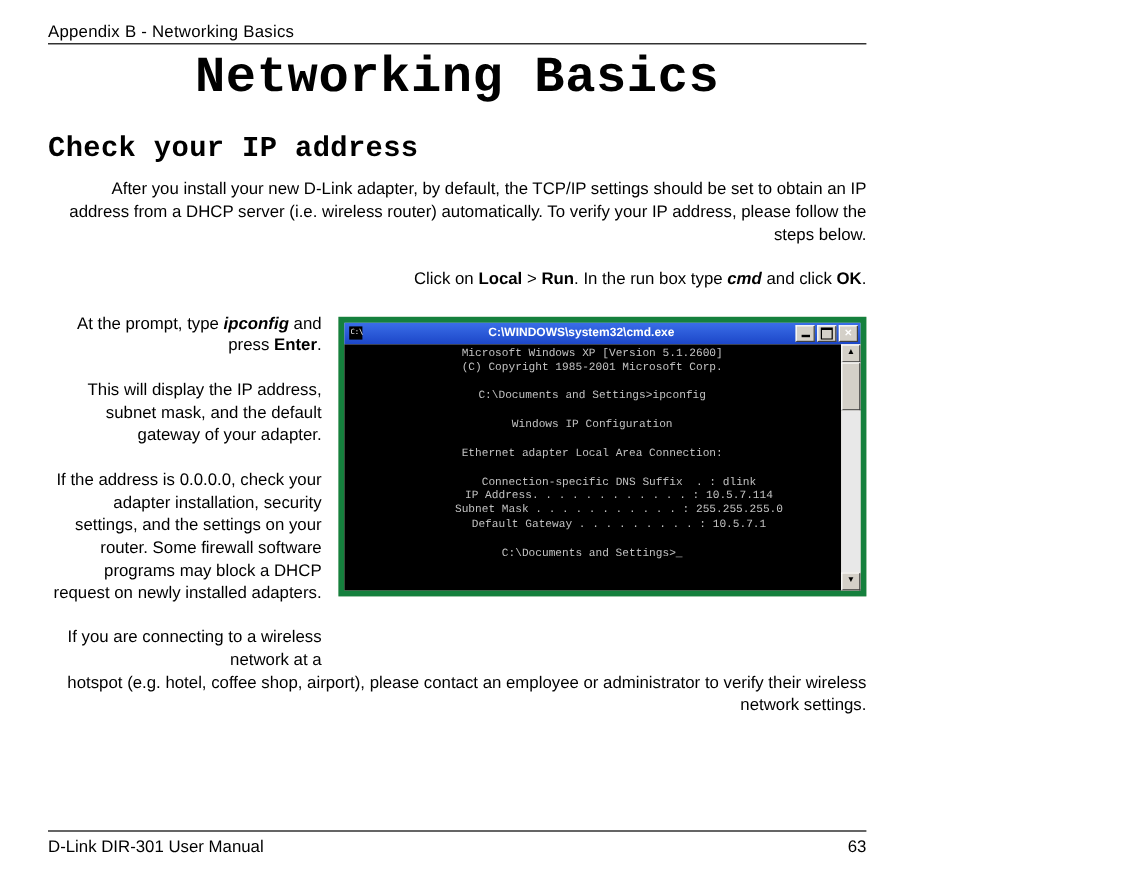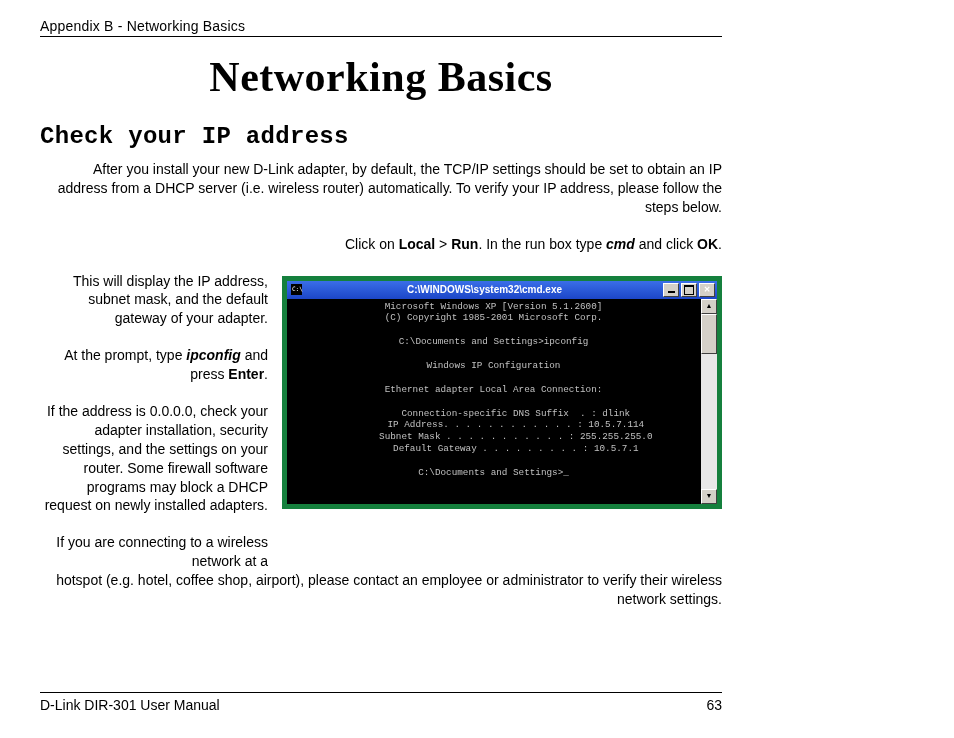--- a/index.html
+++ b/index.html
@@ -2,21 +2,21 @@
 <html><head>
 <meta charset="utf-8">
 <style>
   * { box-sizing: border-box; margin: 0; padding: 0; }
   html, body { width: 954px; height: 738px; background: #fff; font-family: Arial, Helvetica, sans-serif; color: #000; }
   .page { padding: 18px 40px 0 40px; }
 
   .hdr-line { font-family: "Arial Narrow", Arial, sans-serif; font-stretch: condensed; font-size: 14px; letter-spacing: 0.2px; }
   hr.rule { border: none; border-top: 1.5px solid #000; margin-top: 2px; }
 
-  h1.title { font-family: Liberation Serif, serif; font-stretch: condensed; font-weight: 800; font-size: 42px; text-align: center; margin-top: 16px; letter-spacing: 0.5px; }
+  h1.title { font-family: Liberation Mono, monospace; font-stretch: condensed; font-weight: 800; font-size: 42px; text-align: center; margin-top: 4px; letter-spacing: 0.5px; }
   h2.sub   { font-family: Liberation Mono, monospace; font-stretch: condensed; font-weight: 800; font-size: 24px; margin-top: 22px; letter-spacing: 0.3px; }
 
   .body { font-size: 14px; line-height: 1.35; margin-top: 10px; }
   .body p { margin-bottom: 18px; text-align: right; }
 
   .columns { display: flex; gap: 14px; margin-top: 4px; }
   .leftcol { width: 380px; text-align: justify; }
   .leftcol p { margin-bottom: 18px; }
   .rightcol { flex: 1; padding-top: 4px; }
 
@@ -62,24 +62,24 @@
 
   <div class="body">
     <p>After you install your new D-Link adapter, by default, the TCP/IP settings should be set to obtain an IP address from a DHCP server (i.e. wireless router) automatically. To verify your IP address, please follow the steps below.</p>
 
     <p>
       <span>Click on </span><b>Local</b><span> &gt; </span><b>Run</b><span>. In the run box type </span><span class="bi">cmd</span><span> and click </span><b>OK</b><span>.</span>
     </p>
 
     <div class="columns">
       <div class="leftcol">
-        <p>This will display the IP address, subnet mask, and the default gateway of your adapter.</p>
         <p>
           <span>At the prompt, type </span><span class="bi">ipconfig</span><span> and press </span><b>Enter</b><span>.</span>
         </p>
+        <p>This will display the IP address, subnet mask, and the default gateway of your adapter.</p>
         <p>If the address is 0.0.0.0, check your adapter installation, security settings, and the settings on your router. Some firewall software programs may block a DHCP request on newly installed adapters.</p>
         <p style="margin-bottom:0">If you are connecting to a wireless network at a</p>
       </div>
 
       <div class="rightcol">
         <div class="cmdwin">
           <div class="titlebar">
             <span class="ticon"></span>
             <span class="ttxt">C:\WINDOWS\system32\cmd.exe</span>
             <span class="winbtns">

